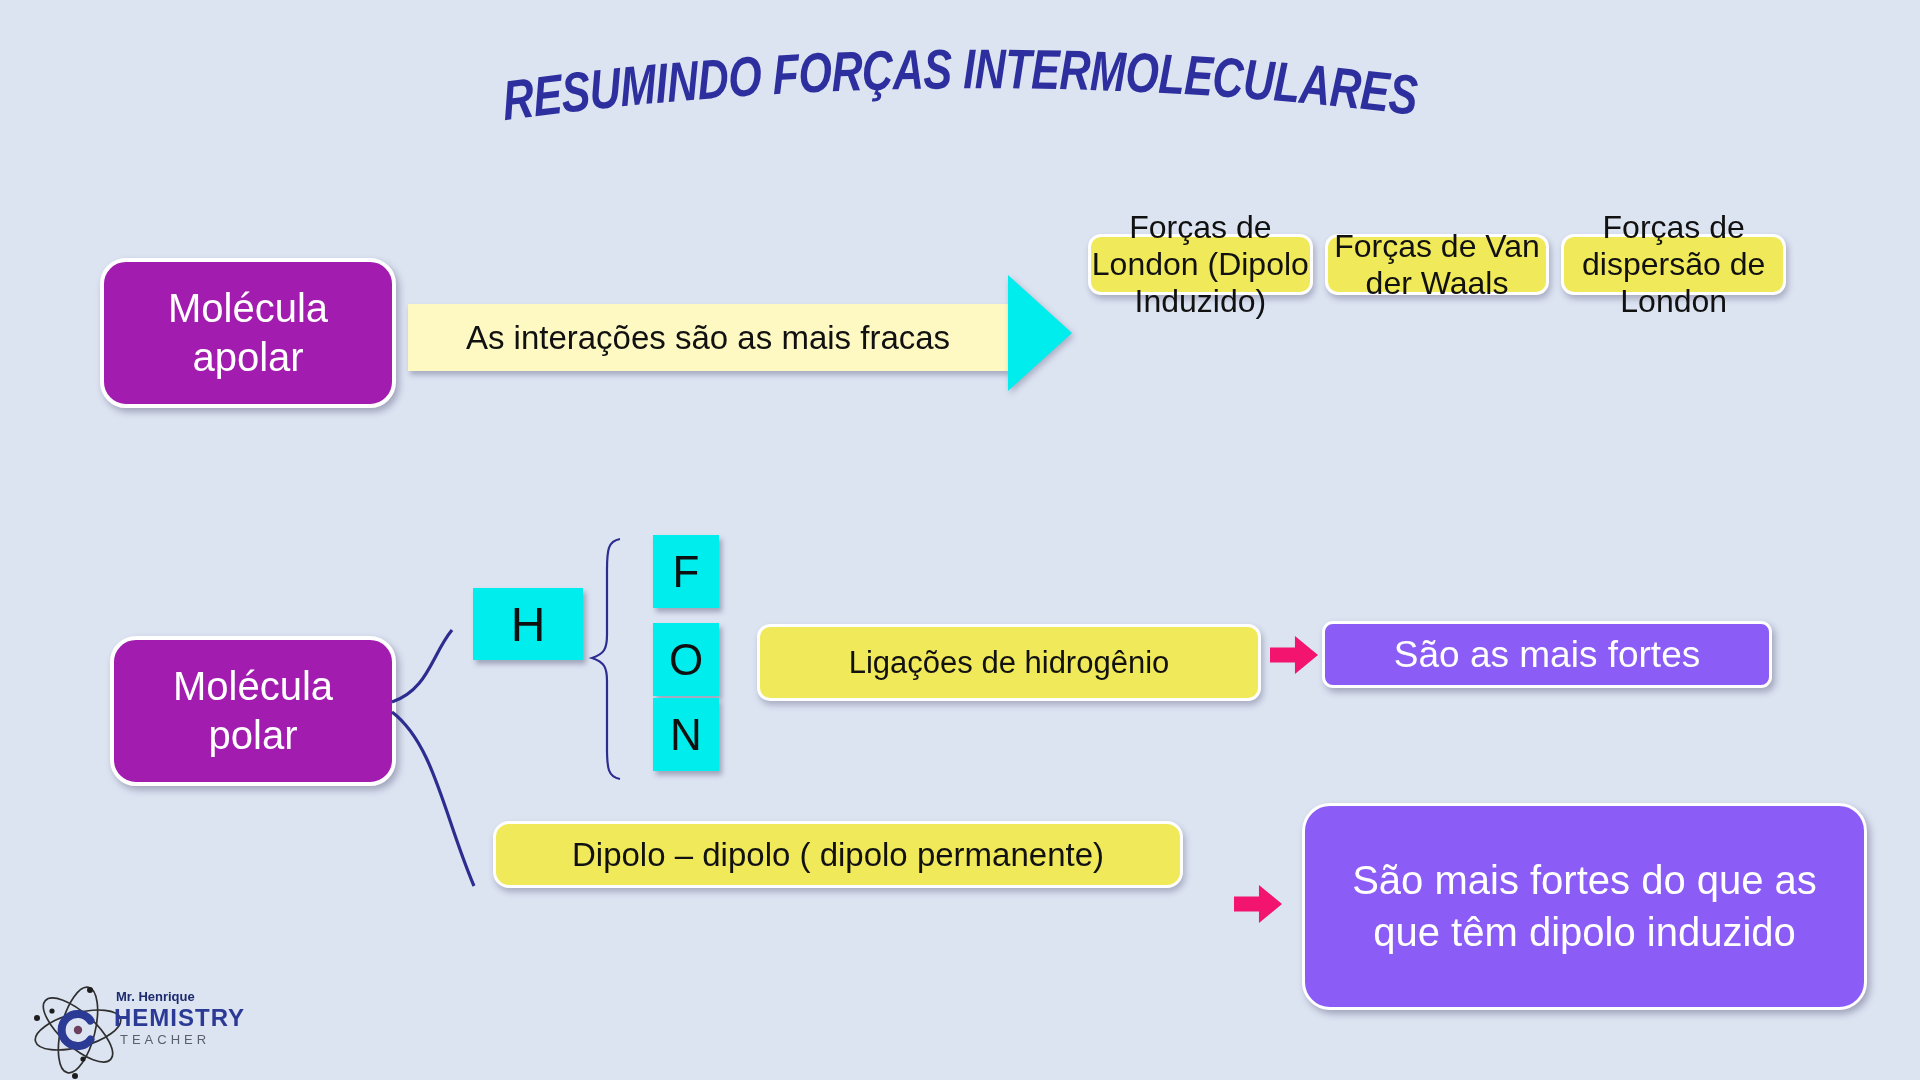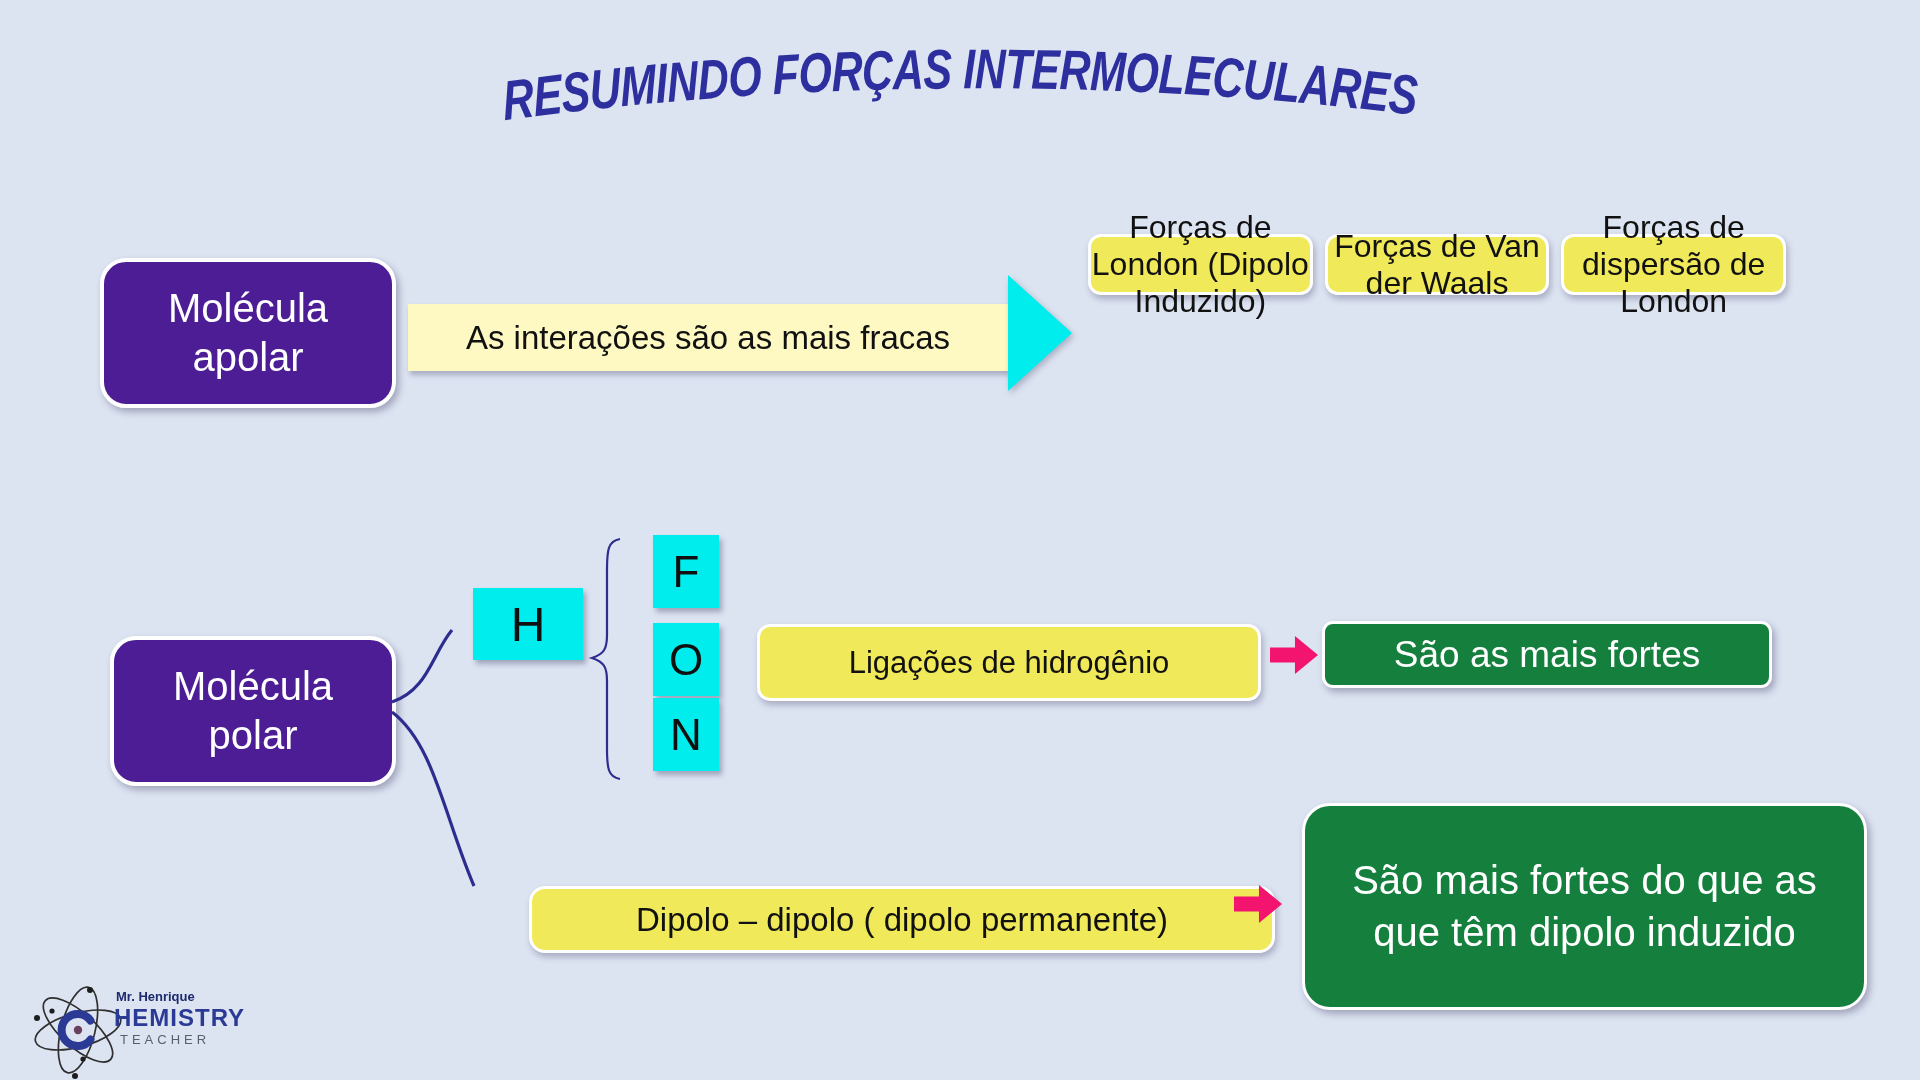--- a/index.html
+++ b/index.html
@@ -15,21 +15,21 @@
   .title-svg{position:absolute;left:470px;top:22px;width:980px;height:126px;}
   .title-svg text{
     font-family:"Liberation Sans",sans-serif;
     font-weight:bold;font-style:italic;
     font-size:43px;letter-spacing:-0.5px;
     fill:#2e2f9e;
   }
 
   
   .molecule{
-    background:#4c1d95;border:4px solid #ffffff;border-radius:26px;
+    background:#a21caf;border:4px solid #ffffff;border-radius:26px;
     box-shadow:3px 4px 7px rgba(50,50,90,.35);
     color:#ffffff;font-size:40px;line-height:1.22;
     display:flex;flex-direction:column;align-items:center;justify-content:center;
     text-align:center;
   }
 
   
   .cyan-arrow{left:408px;top:275px;width:670px;height:117px;}
   .cyan-arrow .body{
     position:absolute;left:0;top:29px;width:600px;height:67px;
@@ -57,21 +57,21 @@
   
   .tile{
     background:#00eded;box-shadow:3px 4px 5px rgba(50,50,90,.35);
     display:flex;align-items:center;justify-content:center;color:#101010;
   }
   .tile.h{left:473px;top:588px;width:110px;height:72px;font-size:48px;}
   .tile.el{left:653px;width:66px;height:73px;font-size:44px;}
 
   
   .navy{
-    background:#15803d;border:3px solid #ffffff;color:#ffffff;
+    background:#8b5cf6;border:3px solid #ffffff;color:#ffffff;
     box-shadow:3px 4px 7px rgba(50,50,90,.35);
     display:flex;align-items:center;justify-content:center;text-align:center;
   }
   .navy.small{left:1322px;top:621px;width:450px;height:67px;border-radius:11px;font-size:37px;box-sizing:border-box;}
   .navy.big{left:1302px;top:803px;width:565px;height:207px;border-radius:28px;font-size:40px;line-height:1.28;box-sizing:border-box;padding:10px 44px;}
 
   
   .pink-arrow{
     background:#f2146e;
     clip-path:polygon(0 30%,52% 30%,52% 0,100% 50%,52% 100%,52% 70%,0 70%);
@@ -131,21 +131,21 @@
   <div class="abs tile el" style="top:535px;">F</div>
   <div class="abs tile el" style="top:623px;">O</div>
   <div class="abs tile el" style="top:698px;">N</div>
 
   <div class="abs ybox" style="left:757px;top:624px;width:504px;height:77px;box-sizing:border-box;font-size:31px;">Ligações de hidrogênio</div>
 
   <div class="abs pink-arrow" style="left:1270px;top:636px;"></div>
 
   <div class="abs navy small">São as mais fortes</div>
 
-  <div class="abs ybox" style="left:493px;top:886px;width:746px;height:67px;box-sizing:border-box;font-size:33px;border-radius:16px;margin-left:36px;">Dipolo – dipolo ( dipolo permanente)</div>
+  <div class="abs ybox" style="left:493px;top:821px;width:690px;height:67px;box-sizing:border-box;font-size:33px;border-radius:16px;">Dipolo – dipolo ( dipolo permanente)</div>
 
   <div class="abs pink-arrow" style="left:1234px;top:885px;"></div>
 
   <div class="abs navy big">São mais fortes do que as que têm dipolo induzido</div>
 
   <svg class="overlay">
     <defs>
       <marker id="ah" markerWidth="10" markerHeight="10" refX="6.5" refY="5" orient="auto" markerUnits="userSpaceOnUse">
         <path d="M0,0.5 L9,5 L0,9.5 z" fill="#2c2d8f" transform="scale(1.6)"></path>
       </marker>

